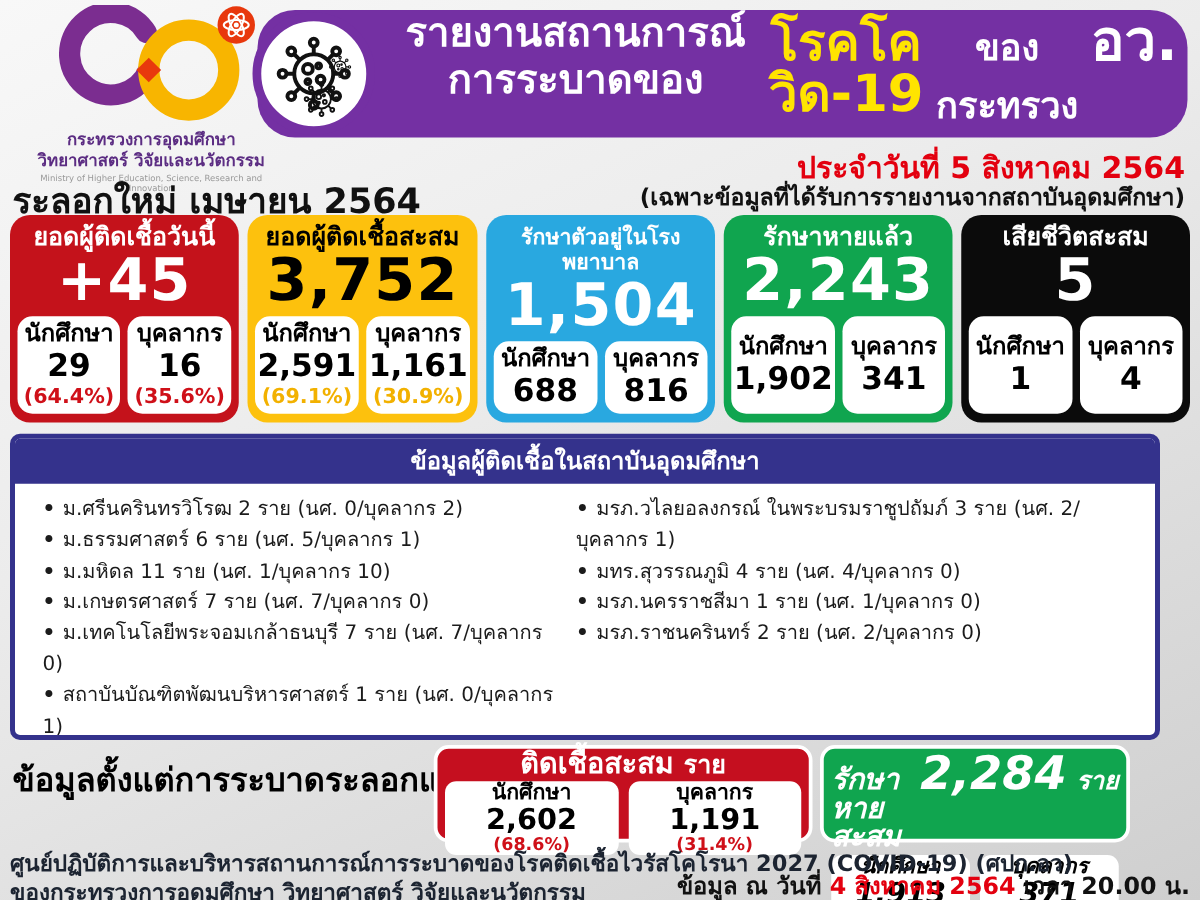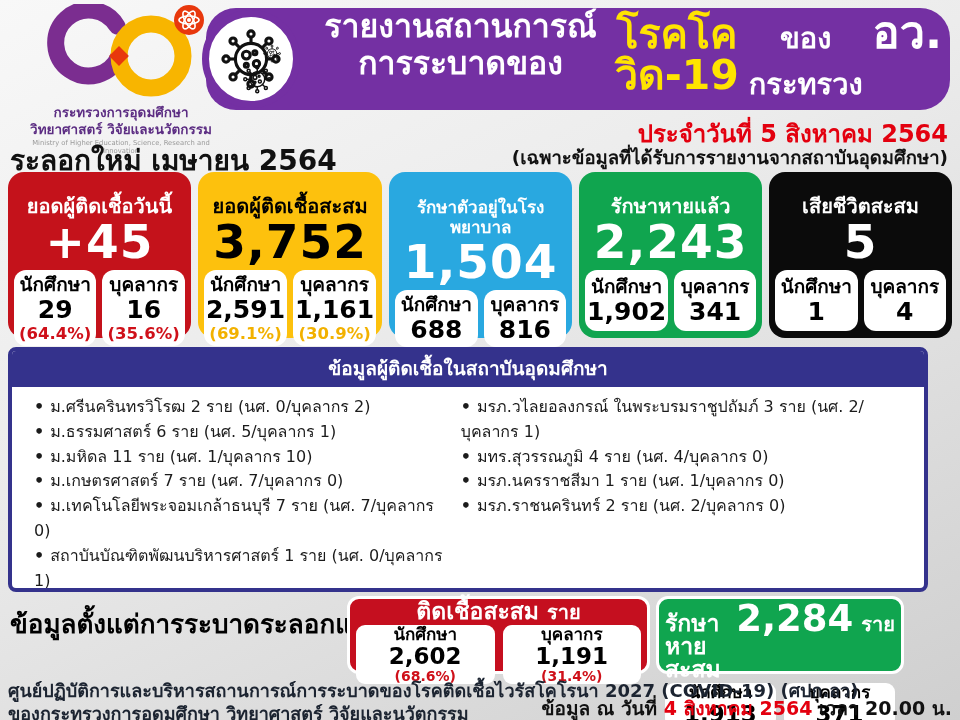--- a/index.html
+++ b/index.html
@@ -26,21 +26,21 @@
   .banner-of { color:#fff; font-weight:bold; font-size:29px; }
   .banner-abbr { color:#fff; font-weight:bold; font-size:45px; line-height:1; }
 
   .date-line { position:absolute; top:114px; right:12px; color:#e3000f; font-weight:bold; font-size:24px; }
   .note-line { position:absolute; top:143px; right:12px; color:#111; font-weight:bold; font-size:18.5px; }
   .wave-label { position:absolute; top:138px; left:10px; color:#111; font-weight:bold; font-size:28px; }
 
   
   .cards-row { position:absolute; left:8px; top:172px; width:944px; height:166px;
                display:flex; gap:7px; }
-  .card { flex:1; border-radius:16px; padding:22px 6px 7px; display:flex; flex-direction:column; }
+  .card { flex:1; border-radius:16px; padding:5px 6px 7px; display:flex; flex-direction:column; }
   .card-title { font-weight:bold; font-size:20px; text-align:center; line-height:1.2; }
   .card.small-title .card-title { font-size:17px; padding-top:3px; }
   .card-number { font-weight:bold; font-size:47px; text-align:center; line-height:1.02; letter-spacing:1px; }
   .card-subs { display:flex; gap:6px; margin-top:4px; flex:1; }
   .sub { flex:1; background:#fff; border-radius:12px; text-align:center; padding:4px 2px 3px; color:#000; }
   .sub.center { display:flex; flex-direction:column; justify-content:center; }
   .sub-label { font-weight:bold; font-size:19px; line-height:1.15; }
   .sub-value { font-weight:bold; font-size:25px; line-height:1.15; }
   .sub-pct { font-weight:bold; font-size:16.5px; line-height:1.1; }
 
@@ -55,21 +55,21 @@
   .panel-col.left { width:48%; }
   .panel-col.right { width:52%; }
   .panel-col li { font-size:16px; color:#1b1b1b; line-height:1.55; }
   .panel-col li::before { content:"•"; font-weight:bold; margin-right:6px; }
 
   
   .first-wave-label { position:absolute; left:10px; top:603px; color:#000; font-weight:bold; font-size:26px; }
   .fw-box { position:absolute; top:596px; height:78px; border:3px solid #fff; border-radius:12px;
             padding:1px 6px 4px; display:flex; flex-direction:column; }
   .fw-red { left:347px; width:303px; background:#c50f1f; }
-  .fw-green { left:656px; width:248px; background:#10a54f; }
+  .fw-green { left:656px; width:248px; background:#10a54f;font-style:italic; }
   .fw-row1 { display:flex; justify-content:center; align-items:baseline; gap:8px; color:#fff; line-height:1; }
   .fw-title { font-weight:bold; font-size:23px; }
   .fw-value { font-weight:bold; font-size:37px; }
   .fw-unit { font-weight:bold; font-size:20px; }
   .fw-subs { display:flex; gap:8px; margin-top:2px; flex:1; }
   .fw-sub { flex:1; background:#fff; border-radius:9px; text-align:center; padding:0 2px;
             display:flex; flex-direction:column; justify-content:center; }
   .fw-sub-line { font-weight:bold; font-size:17px; color:#000; line-height:1.1; }
   .fw-sub-line .val { font-size:23px; }
   .fw-pct { font-weight:bold; font-size:14px; color:#cf1019; line-height:1.1; }

